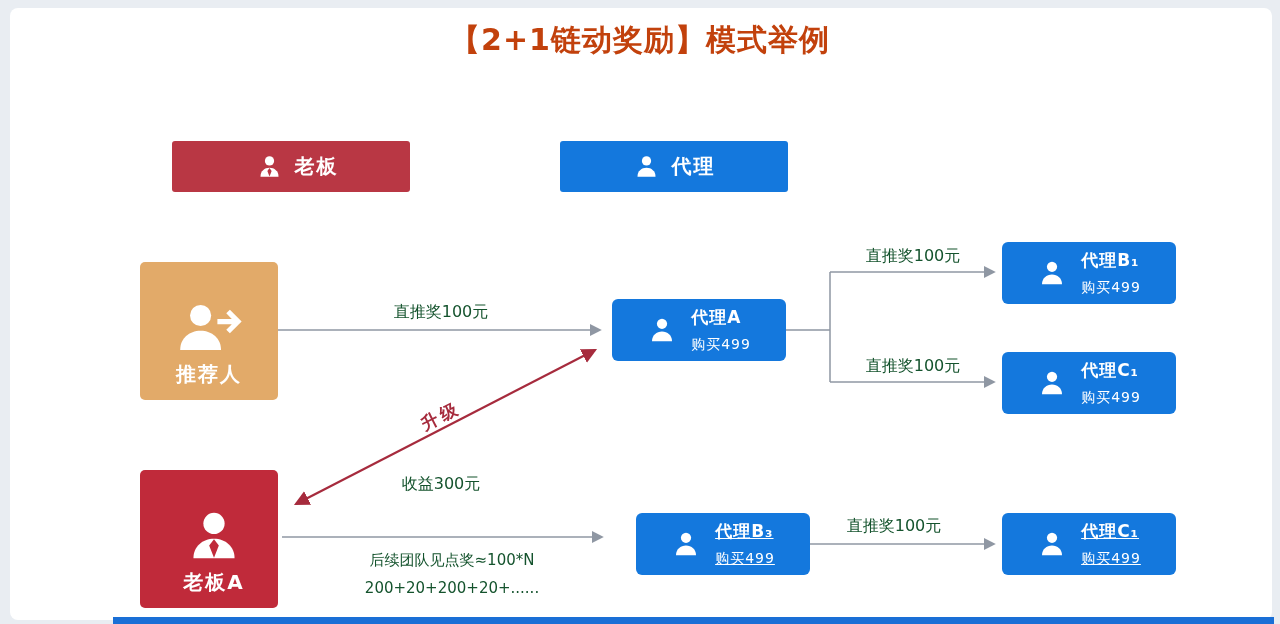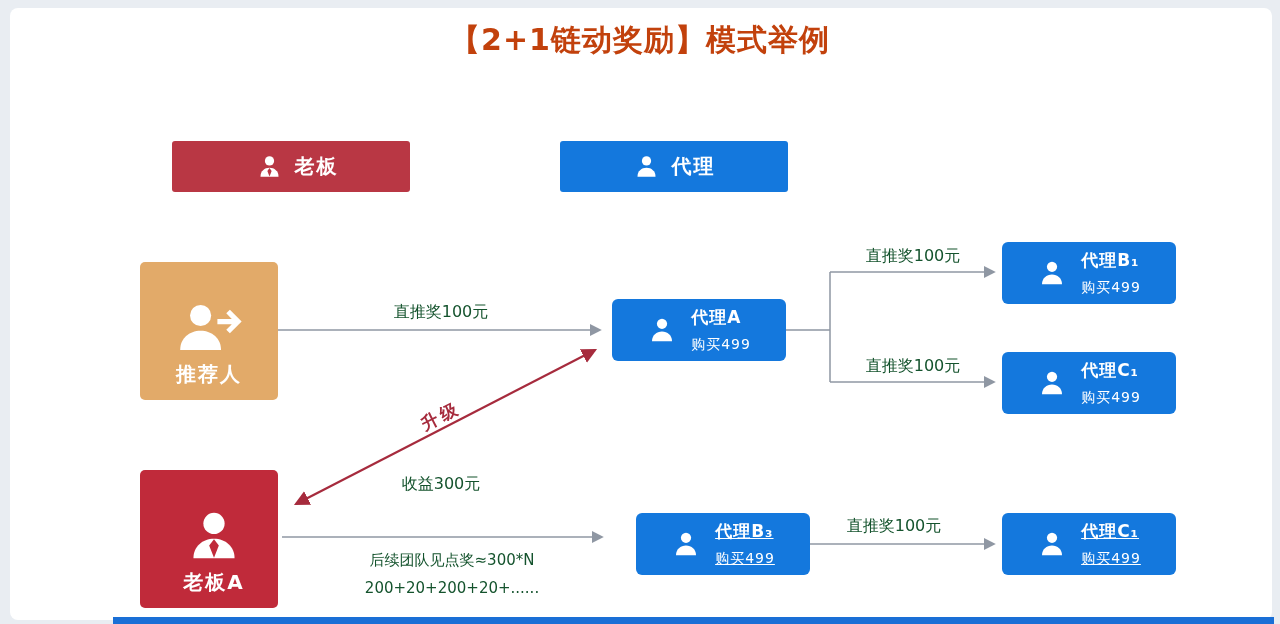--- a/index.html
+++ b/index.html
@@ -200,18 +200,18 @@
       <span class="t1">代理C₁</span>
       <span class="t2">购买499</span>
     </span>
   </div>
 
   <div class="elabel" style="left:441px;top:302px;">直推奖100元</div>
   <div class="elabel" style="left:913px;top:246px;">直推奖100元</div>
   <div class="elabel" style="left:913px;top:356px;">直推奖100元</div>
   <div class="upgrade-label">升级</div>
   <div class="elabel" style="left:441px;top:474px;">收益300元</div>
-  <div class="elabel small" style="left:452px;top:551px;">后续团队见点奖≈300*N</div>
+  <div class="elabel small" style="left:452px;top:551px;">后续团队见点奖≈100*N</div>
   <div class="elabel small" style="left:452px;top:579px;">200+20+200+20+......</div>
   <div class="elabel" style="left:894px;top:516px;">直推奖100元</div>
 
   <div class="bottom-bar"></div>
 </div>
 
 </body></html>

